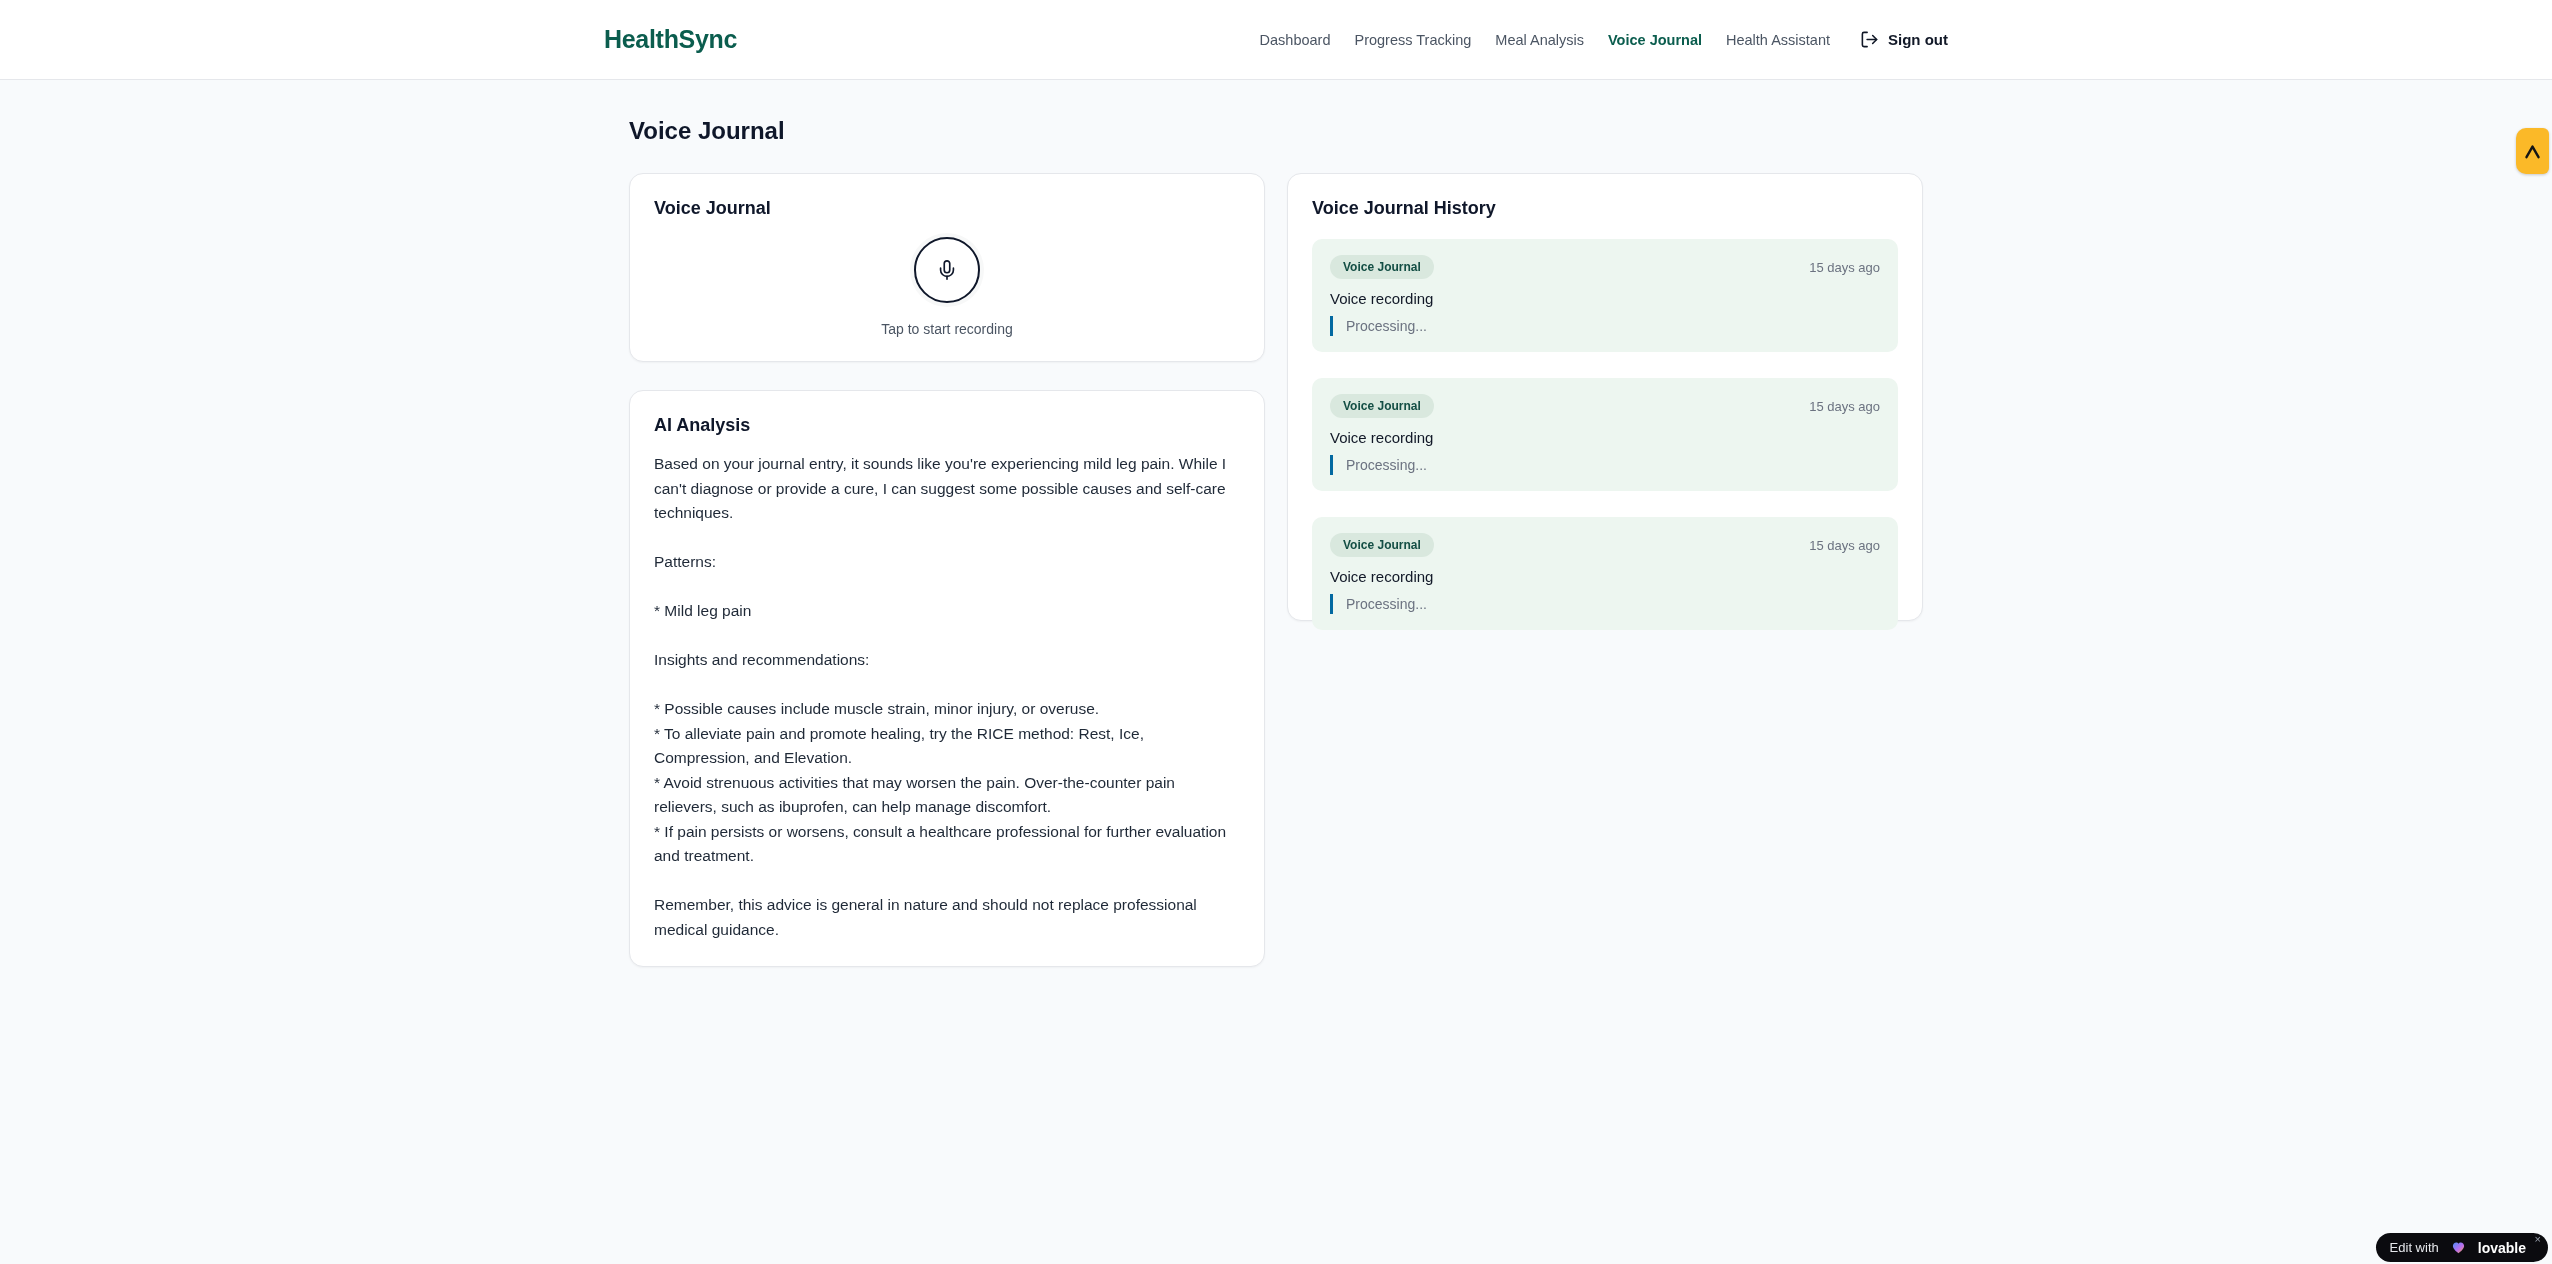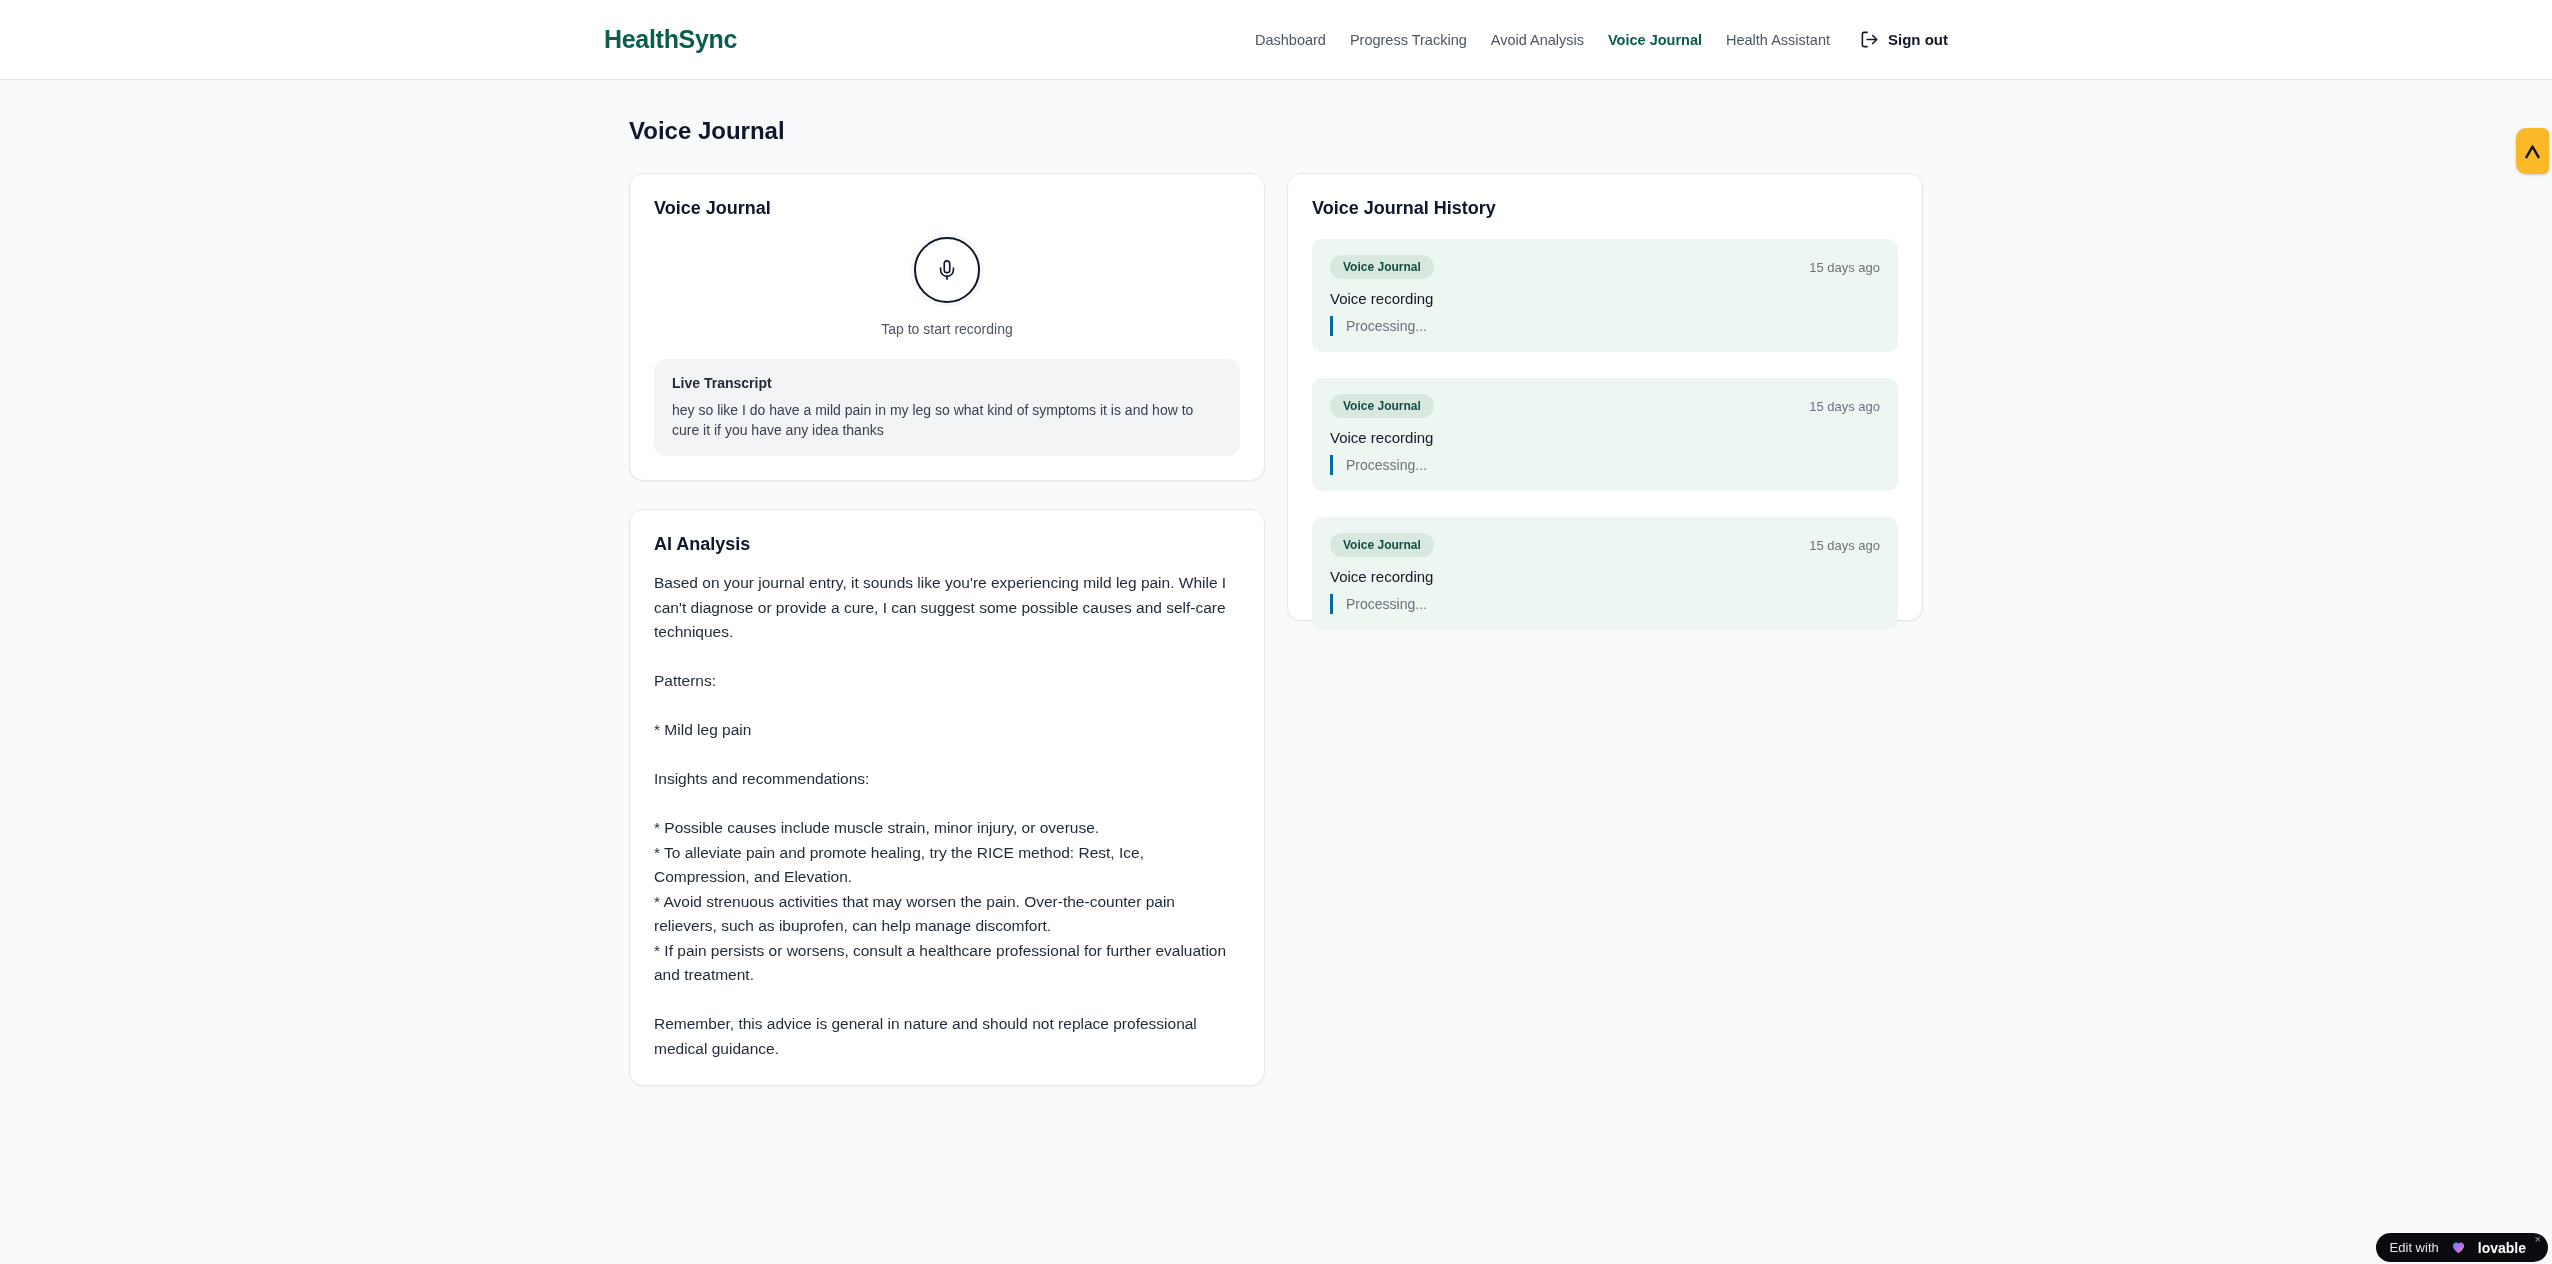--- a/index.html
+++ b/index.html
@@ -170,21 +170,21 @@
 </style>
 </head>
 <body>
 
 <header class="header">
   <div class="header-inner">
     <div class="logo">HealthSync</div>
     <nav class="nav">
       <a class="nav-link">Dashboard</a>
       <a class="nav-link">Progress Tracking</a>
-      <a class="nav-link">Avoid Analysis</a>
+      <a class="nav-link">Meal Analysis</a>
       <a class="nav-link active">Voice Journal</a>
       <a class="nav-link">Health Assistant</a>
       <button class="signout">
         <span style="display:flex;">
           <svg width="19" height="19" viewBox="0 0 24 24" fill="none" stroke="#111827" stroke-width="2" stroke-linecap="round" stroke-linejoin="round">
             <path d="M9 21H5a2 2 0 0 1-2-2V5a2 2 0 0 1 2-2h4"></path>
             <polyline points="16 17 21 12 16 7"></polyline>
             <line x1="21" y1="12" x2="9" y2="12"></line>
           </svg>
         </span>
@@ -207,24 +207,20 @@
           <button class="mic-button">
             <span style="display:flex;">
               <svg width="22" height="22" viewBox="0 0 24 24" fill="none" stroke="#0f172a" stroke-width="1.8" stroke-linecap="round" stroke-linejoin="round">
                 <path d="M12 2a3 3 0 0 0-3 3v7a3 3 0 0 0 6 0V5a3 3 0 0 0-3-3Z"></path>
                 <path d="M19 10v2a7 7 0 0 1-14 0v-2"></path>
                 <line x1="12" y1="19" x2="12" y2="22"></line>
               </svg>
             </span>
           </button>
           <div class="tap-hint">Tap to start recording</div>
-        </div>
-        <div class="transcript-box">
-          <div class="transcript-title">Live Transcript</div>
-          <div class="transcript-text">hey so like I do have a mild pain in my leg so what kind of symptoms it is and how to cure it if you have any idea thanks</div>
         </div>
       </section>
 
       <section class="card">
         <h2 class="card-title">AI Analysis</h2>
         <div class="analysis-body">Based on your journal entry, it sounds like you're experiencing mild leg pain. While I can't diagnose or provide a cure, I can suggest some possible causes and self-care techniques.
 
 Patterns:
 
 * Mild leg pain

